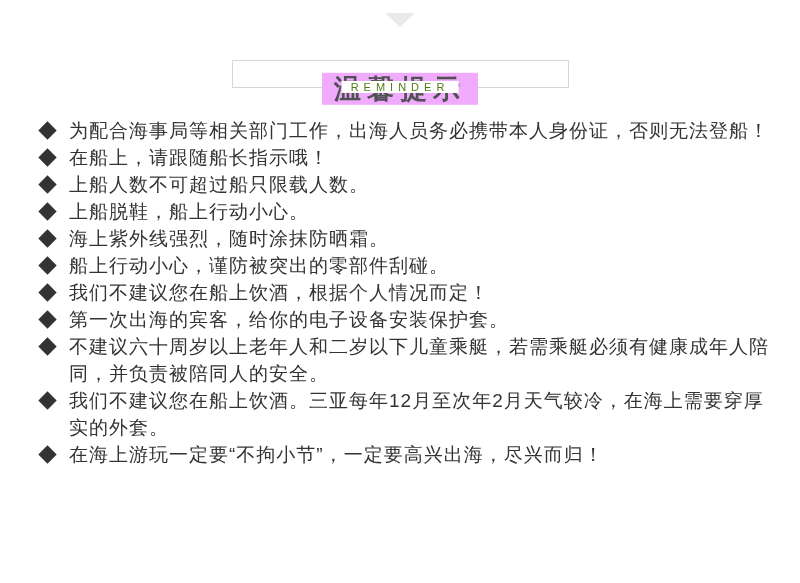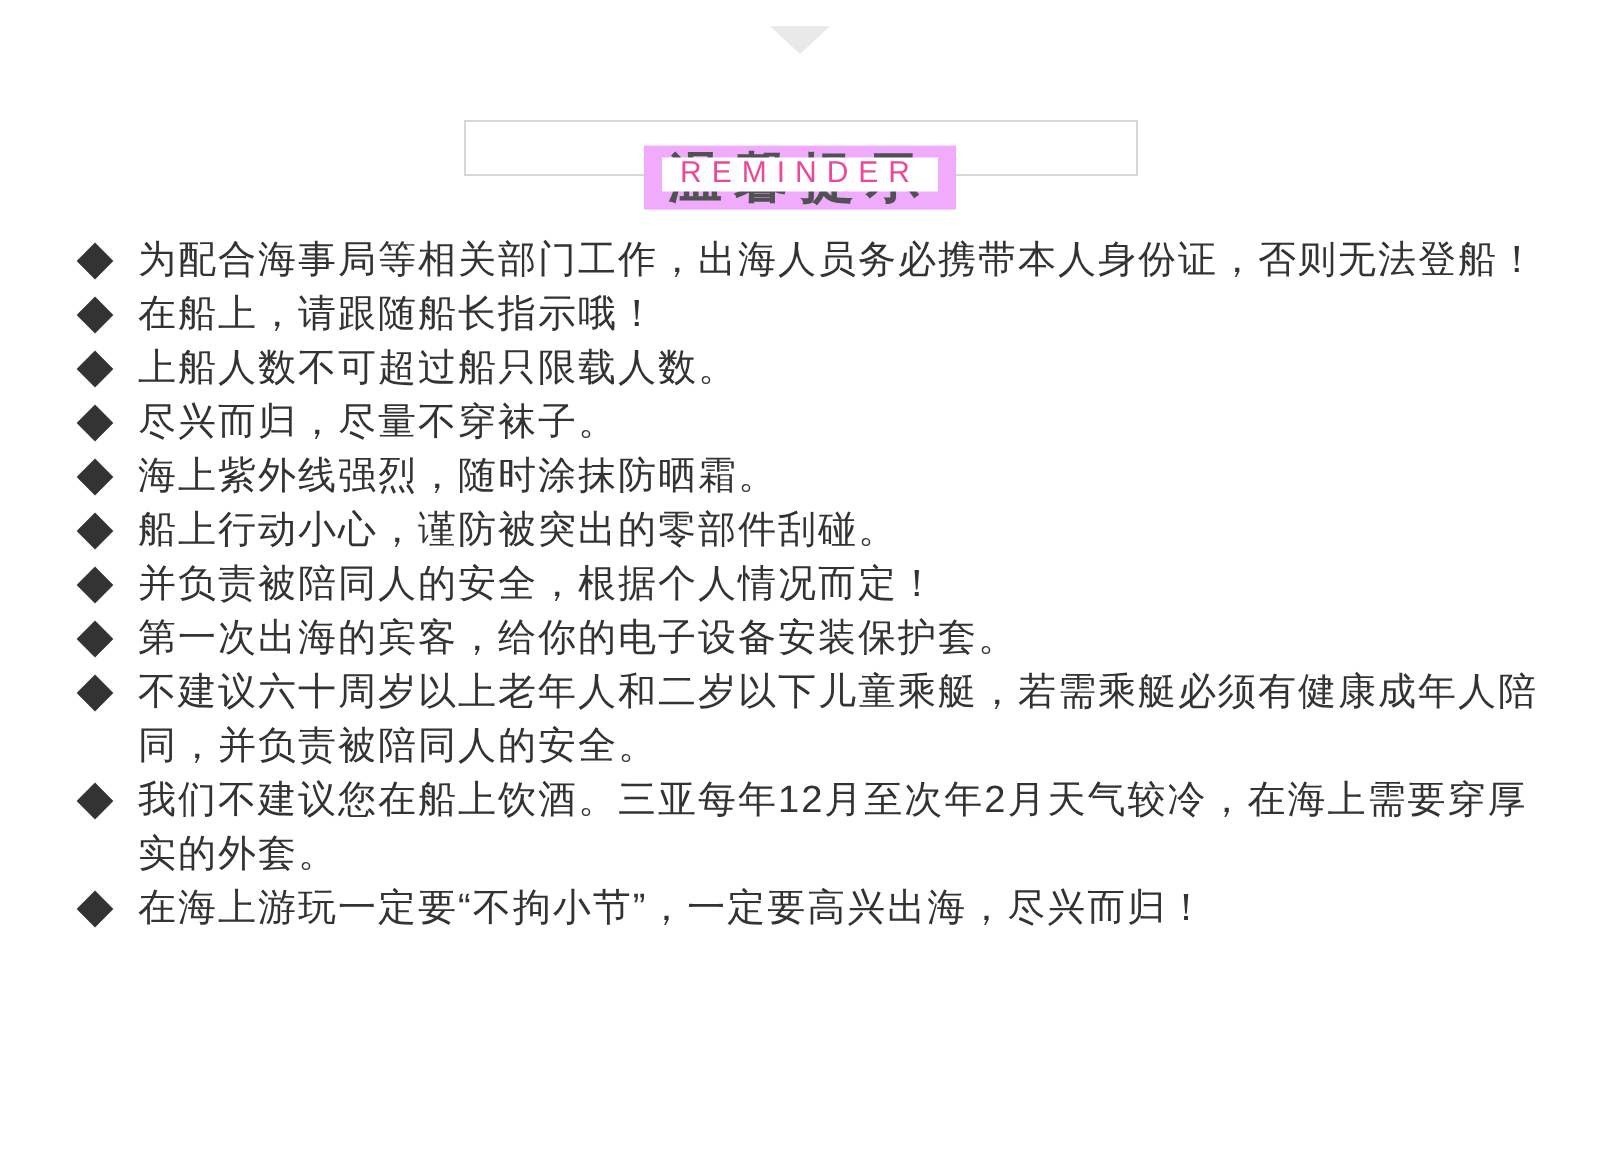--- a/index.html
+++ b/index.html
@@ -49,23 +49,23 @@
     line-height: 1.2;
     margin-top: 28px;
   }
   .header-subtitle {
     position: absolute;
     top: 100%;
     left: 50%;
     transform: translate(-50%, -50%);
     background: #ffffff;
     padding: 0 9px;
-    font-size: 15px;
+    font-size: 11px;
     letter-spacing: 5px;
-    color: #ec4899;
+    color: #4d7c0f;
     white-space: nowrap;
     line-height: 1.1;
   }
   
   .tips-list {
     list-style: none;
     margin: 29px 28px 0 38px;
   }
   .tip-item {
     display: flex;
@@ -117,33 +117,33 @@
     <li class="tip-item">
       <span class="bullet"></span>
       <span class="tip-text">在船上，请跟随船长指示哦！</span>
     </li>
     <li class="tip-item">
       <span class="bullet"></span>
       <span class="tip-text">上船人数不可超过船只限载人数。</span>
     </li>
     <li class="tip-item">
       <span class="bullet"></span>
-      <span class="tip-text">尽兴而归，尽量不穿袜子。</span>
+      <span class="tip-text">上船脱鞋，船上行动小心。</span>
     </li>
     <li class="tip-item">
       <span class="bullet"></span>
       <span class="tip-text">海上紫外线强烈，随时涂抹防晒霜。</span>
     </li>
     <li class="tip-item">
       <span class="bullet"></span>
       <span class="tip-text">船上行动小心，谨防被突出的零部件刮碰。</span>
     </li>
     <li class="tip-item">
       <span class="bullet"></span>
-      <span class="tip-text">并负责被陪同人的安全，根据个人情况而定！</span>
+      <span class="tip-text">我们不建议您在船上饮酒，根据个人情况而定！</span>
     </li>
     <li class="tip-item">
       <span class="bullet"></span>
       <span class="tip-text">第一次出海的宾客，给你的电子设备安装保护套。</span>
     </li>
     <li class="tip-item">
       <span class="bullet"></span>
       <span class="tip-text">不建议六十周岁以上老年人和二岁以下儿童乘艇，若需乘艇必须有健康成年人陪同，并负责被陪同人的安全。</span>
     </li>
     <li class="tip-item">

